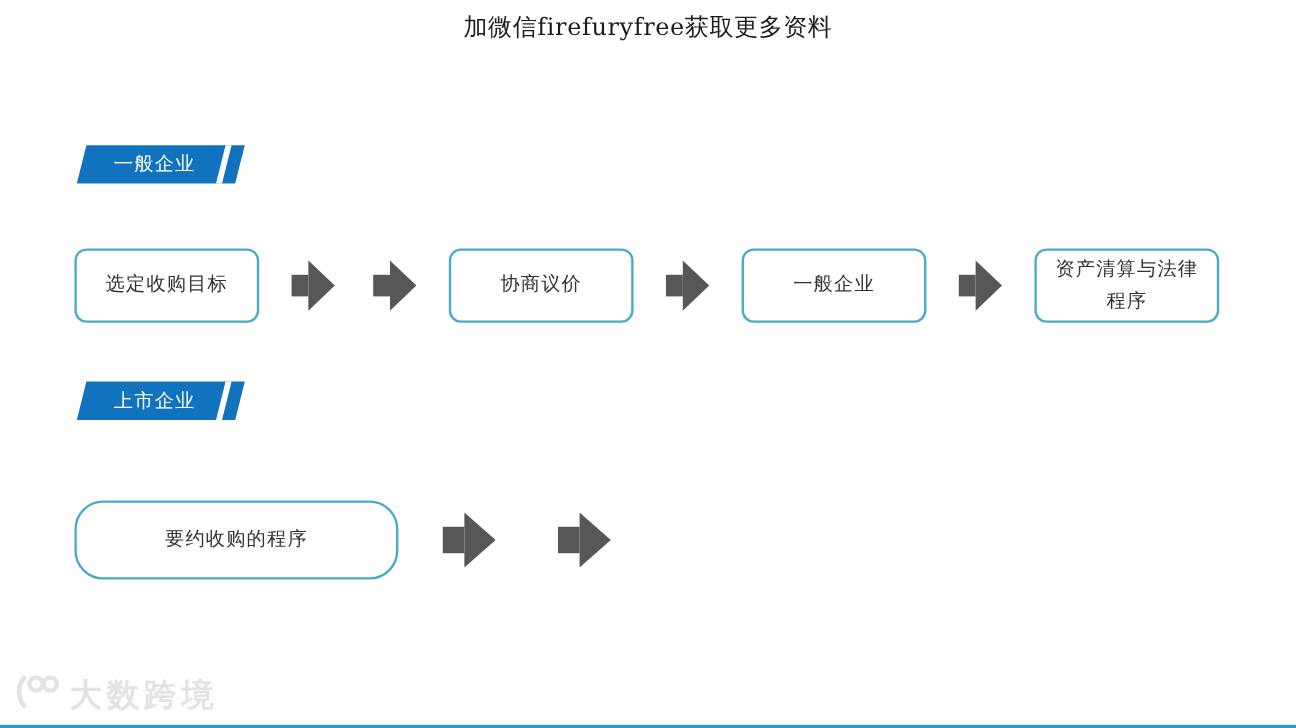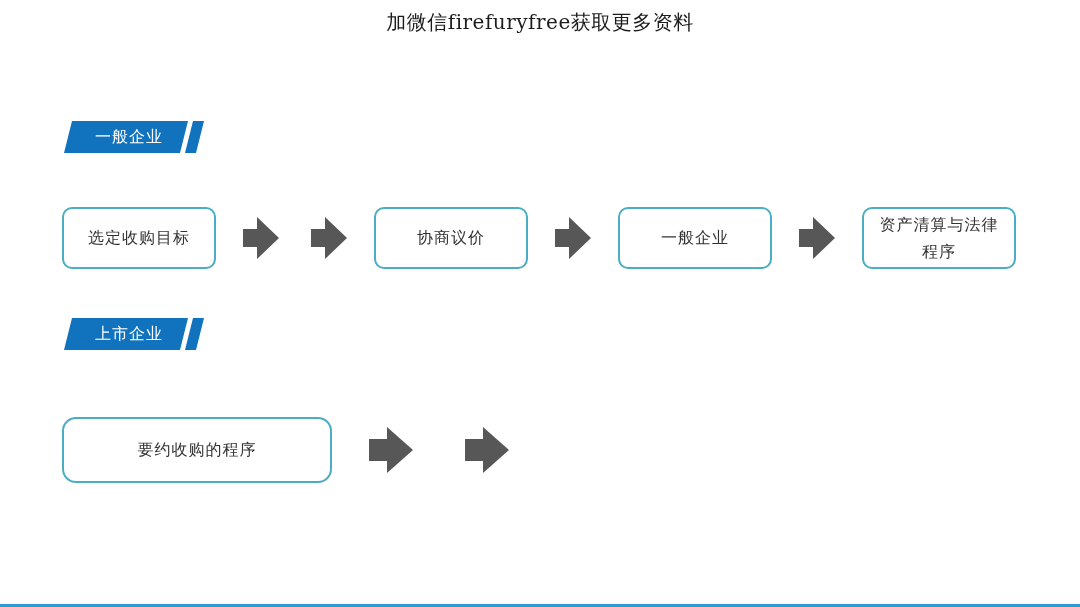--- a/index.html
+++ b/index.html
@@ -73,21 +73,21 @@
   .row-general { top:207px; }
   .row-listed  { top:417px; }
 
   .step-box {
     background:#ffffff;
     border:2px solid #4bacc6;
     display:flex; align-items:center; justify-content:center;
     flex:0 0 auto;
   }
   .row-general .step-box { width:154px; height:62px; border-radius:10px; }
-  .row-listed  .step-box { width:270px; height:66px; border-radius:14px; }
+  .row-listed  .step-box { width:270px; height:66px; border-radius:24px; }
 
   .step-label {
     font-size:16px; color:#333333;
     text-align:center; line-height:1.7;
     letter-spacing:1px;
   }
   .row-general .step-label { max-width:120px; }
 
   
   .arrow { display:flex; align-items:center; flex:0 0 auto; }
@@ -179,16 +179,26 @@
       <div class="arrow">
         <span class="shaft"></span>
         <span class="head"></span>
       </div>
       <div class="arrow">
         <span class="shaft"></span>
         <span class="head"></span>
       </div>
     </div>
 
+  <div class="brand">
+    <span class="brand-icon">
+      <svg width="40" height="34" viewBox="0 0 40 34">
+        <path d="M10 6 C 5 12, 4 22, 10 29" stroke="#e3e3e3" stroke-width="4" fill="none" stroke-linecap="round"></path>
+        <circle cx="20" cy="11" r="5.5" stroke="#e3e3e3" stroke-width="3.5" fill="none"></circle>
+        <circle cx="32" cy="11" r="5.5" stroke="#e3e3e3" stroke-width="3.5" fill="none"></circle>
+      </svg>
+    </span>
+    <span class="brand-text">大数跨境</span>
+  </div>
 
   <div class="footer-line"></div>
 
 </div>
 
 </body></html>

